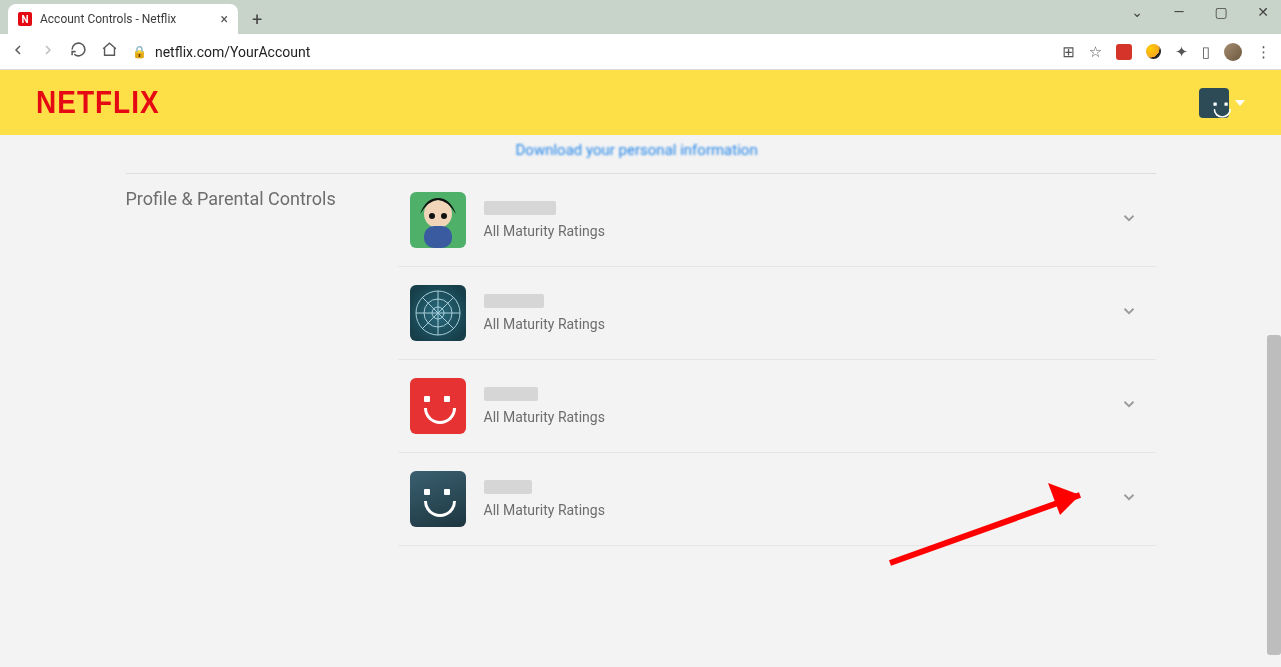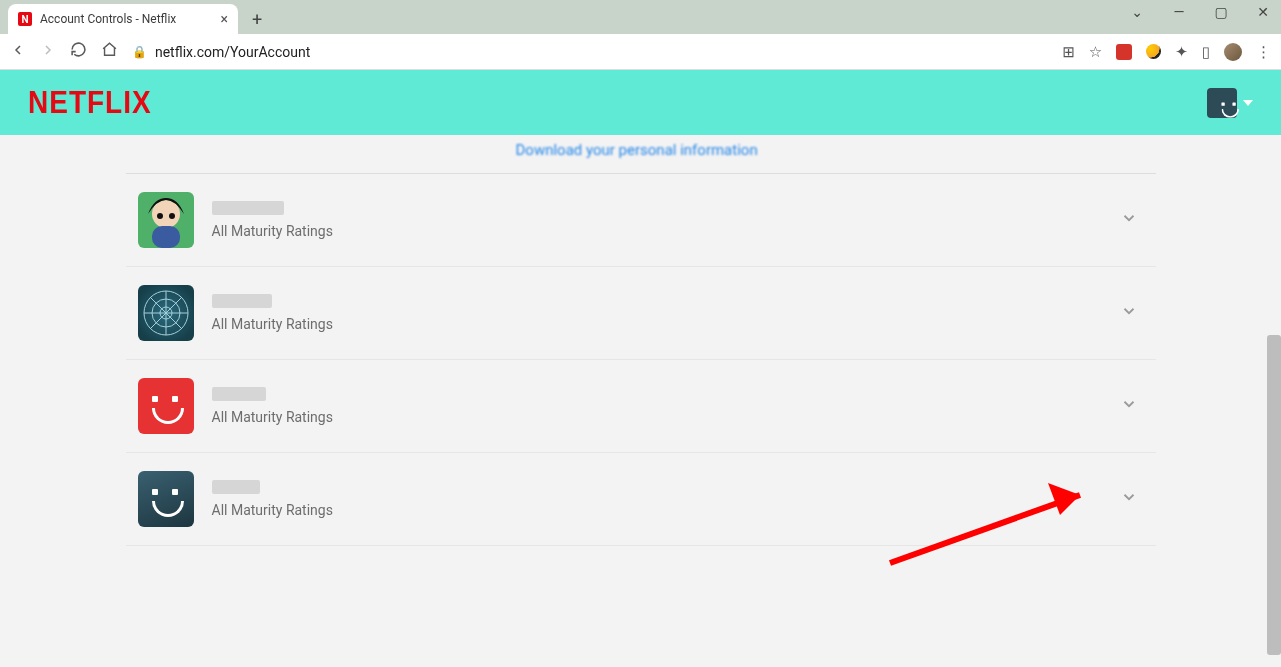--- a/index.html
+++ b/index.html
@@ -20,21 +20,21 @@
   .nav-icons span, .nav-icons svg { cursor: pointer; }
   .addr { display: flex; align-items: center; gap: 8px; font-size: 14px; color: #222; }
   .addr .lock { font-size: 12px; color: #555; }
   .ext-icons { margin-left: auto; display: flex; align-items: center; gap: 14px; color: #555; font-size: 15px; }
   .ext-icons span { cursor: pointer; }
   .shield { width: 16px; height: 16px; background: #d43429; border-radius: 3px; display: inline-block; }
   .circ { width: 15px; height: 15px; border-radius: 50%; background: radial-gradient(circle at 30% 30%, #ffcc00, #f5a623 60%, #222 62%); display: inline-block; }
   .avatar-sm { width: 18px; height: 18px; border-radius: 50%; background: linear-gradient(135deg, #a58c6f, #6b563e); display: inline-block; }
 
   
-  .nf-header { background: #5eead4; height: 65px; display: flex; align-items: center; padding: 0 28px; }
+  .nf-header { background: #fde047; height: 65px; display: flex; align-items: center; padding: 0 36px; }
   .nf-logo { color: #e50914; font-weight: 800; letter-spacing: 1px; font-size: 28px; font-family: Arial, sans-serif; transform: scaleY(1.1); }
   .nf-profile { margin-left: auto; display: flex; align-items: center; gap: 6px; cursor: pointer; }
   .nf-avatar { width: 30px; height: 30px; border-radius: 4px; background: #2d4a57; display: flex; align-items: center; justify-content: center; }
   .caret-down { width: 0; height: 0; border-left: 5px solid transparent; border-right: 5px solid transparent; border-top: 6px solid #fff; }
 
   
   .page { background: #f3f3f3; height: calc(667px - 34px - 36px - 65px); overflow-y: auto; position: relative; }
   .container { max-width: 1030px; margin: 0 auto; padding: 0 0 60px 0; }
   .partial-link { color: #0073e6; font-size: 15px; margin-left: 390px; padding: 6px 0 14px 0; filter: blur(1.2px); opacity: 0.85; }
   .section { display: flex; border-top: 1px solid #ddd; padding-top: 14px; }
@@ -136,20 +136,21 @@
       <div class="smile smile-eyes smile-mouth" style="transform:scale(.55) translateY(-4px)"></div>
     </div>
     <div class="caret-down"></div>
   </div>
 </div>
 
 <div class="page">
   <div class="container">
     <div class="partial-link">Download your personal information</div>
     <div class="section">
+      <div class="section-title">Profile &amp; Parental Controls</div>
       <div class="profiles">
 
         <div class="profile-row">
           <div class="avatar av-char">
             <svg viewBox="0 0 56 56">
                 <circle cx="28" cy="22" r="14" fill="#f2d5b8"></circle>
                 <path d="M10 22 Q28 -6 46 22 Q40 6 28 6 Q16 6 10 22" fill="#111"></path>
                 <circle cx="22" cy="24" r="3" fill="#111"></circle>
                 <circle cx="34" cy="24" r="3" fill="#111"></circle>
                 <rect x="14" y="34" width="28" height="22" rx="10" fill="#3a5ba0"></rect>

